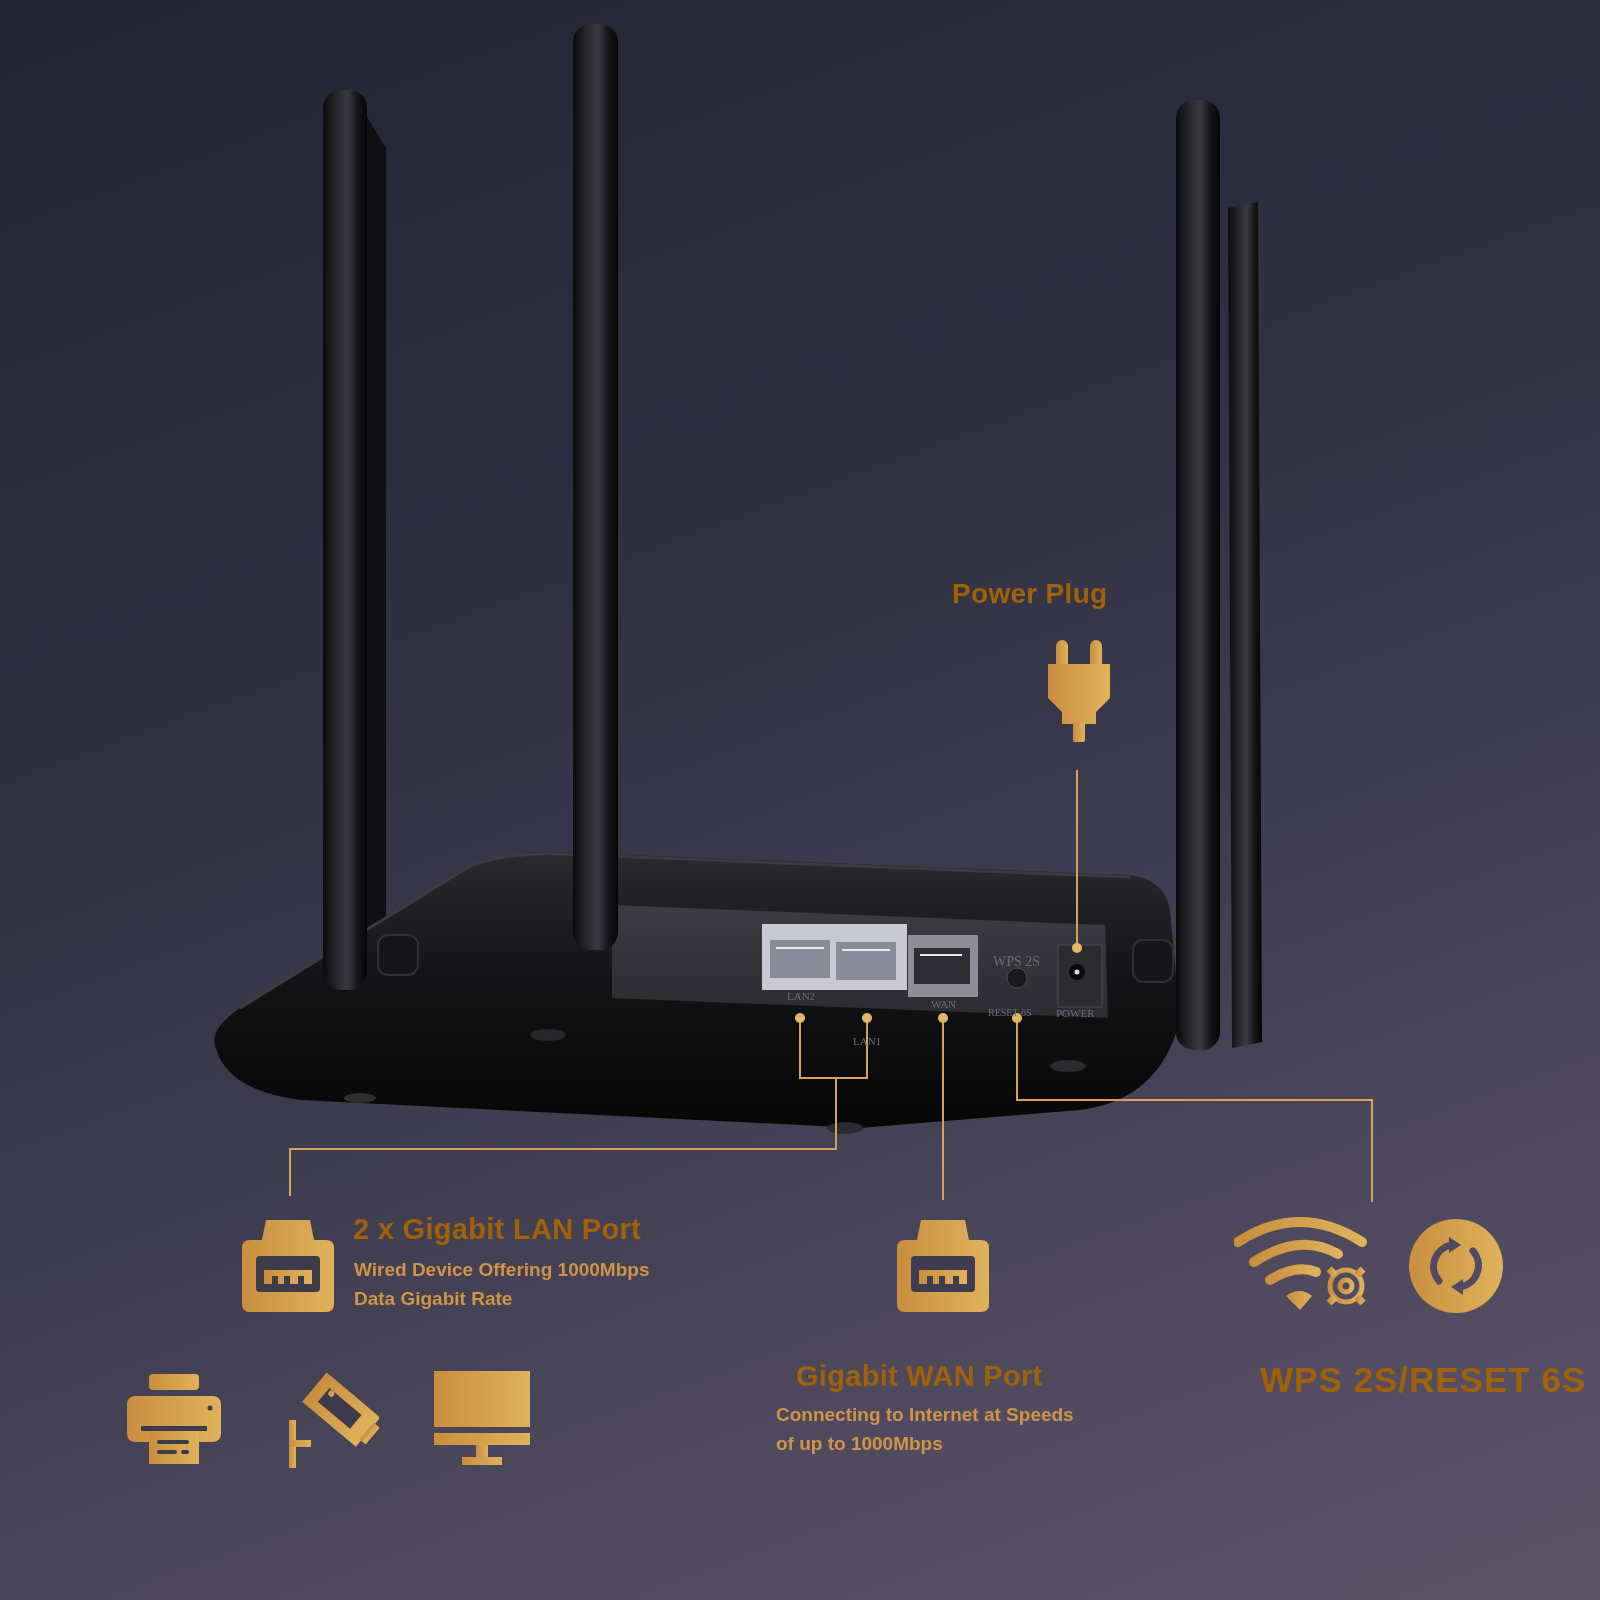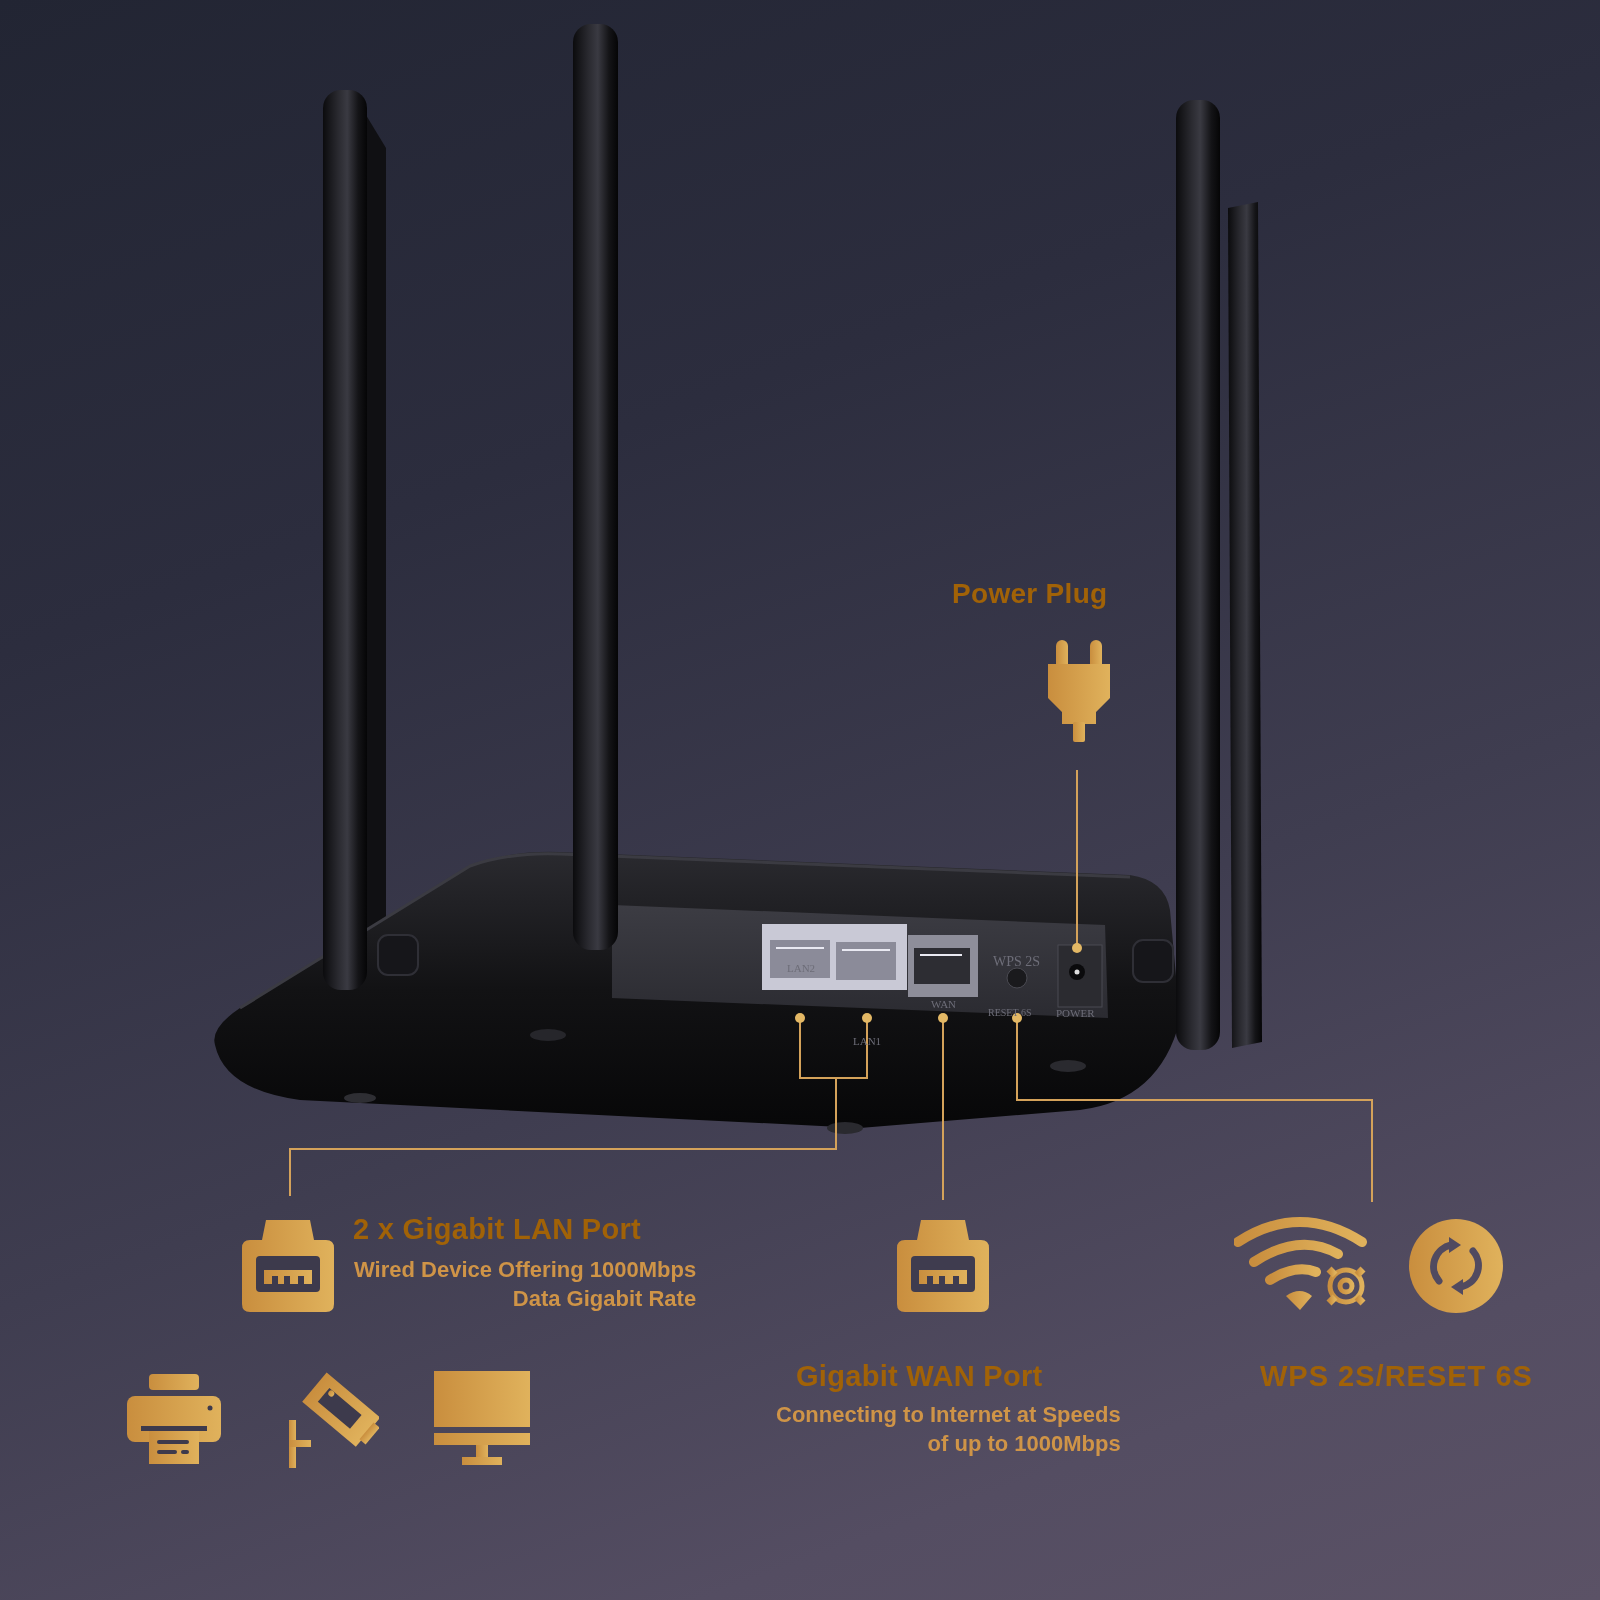--- a/index.html
+++ b/index.html
@@ -19,31 +19,30 @@
     position: absolute;
     font-weight: bold;
     color: #a16207;
     letter-spacing: 0.3px;
     white-space: nowrap;
   }
   .callout-desc {
     position: absolute;
     font-weight: bold;
     color: #cf9447;
-    font-size: 22px;
+    font-size: 19px;
     line-height: 29px;
     white-space: nowrap;
-    text-align: right;
   }
   #power-title { left: 952px; top: 578px; font-size: 28px; }
   #lan-title { left: 353px; top: 1213px; font-size: 29px; }
   #lan-desc { left: 354px; top: 1255px; }
   #wan-title { left: 796px; top: 1360px; font-size: 29px; }
   #wan-desc { left: 776px; top: 1400px; }
-  #wps-title { left: 1260px; top: 1360px; font-size: 29px; letter-spacing: 1px; }
+  #wps-title { left: 1260px; top: 1360px; font-size: 35px; letter-spacing: 1px; }
 
   .port-label {
     position: absolute;
     font-family: "Liberation Serif", serif;
     font-size: 11px;
     color: #6d6d78;
     white-space: nowrap;
   }
 </style>
 </head>
@@ -144,21 +143,21 @@
   </g>
   <g fill="#e3b865">
     <circle cx="1077" cy="948" r="5"></circle>
     <circle cx="800" cy="1018" r="5"></circle>
     <circle cx="867" cy="1018" r="5"></circle>
     <circle cx="943" cy="1018" r="5"></circle>
     <circle cx="1017" cy="1018" r="5"></circle>
   </g>
 </svg>
 
-<span class="port-label" style="left:787px; top:962px;">LAN2</span>
+<span class="port-label" style="left:787px; top:990px;">LAN2</span>
 <span class="port-label" style="left:853px; top:991px;margin-top:44px;">LAN1</span>
 <span class="port-label" style="left:931px; top:998px;">WAN</span>
 <span class="port-label" style="left:993px; top:954px; font-size:14px;">WPS  2S</span>
 <span class="port-label" style="left:988px; top:995px; font-size:10px;margin-top:12px;">RESET  6S</span>
 <span class="port-label" style="left:1056px; top:1007px;">POWER</span>
 
 <div class="callout-title" id="power-title">Power Plug</div>
 <svg class="abs" style="left:1048px; top:640px;" width="62" height="102" viewBox="0 0 62 102">
   <rect x="8" y="0" width="12" height="30" rx="6" fill="url(#goldGrad2)"></rect>
   <rect x="42" y="0" width="12" height="30" rx="6" fill="url(#goldGrad2)"></rect>

